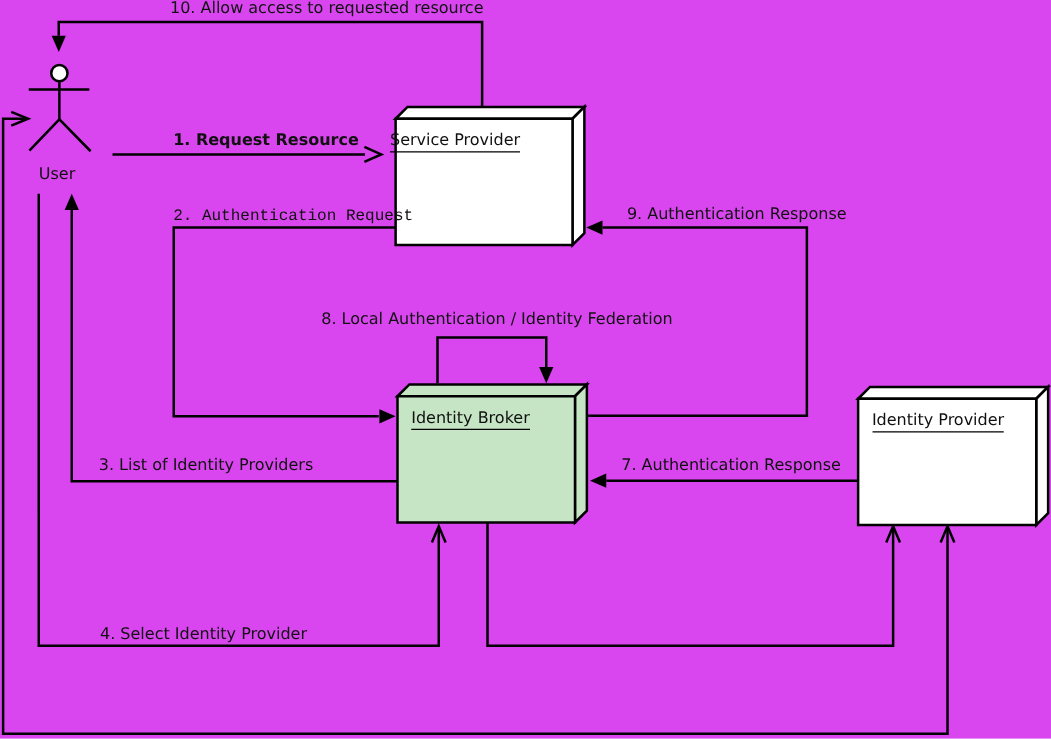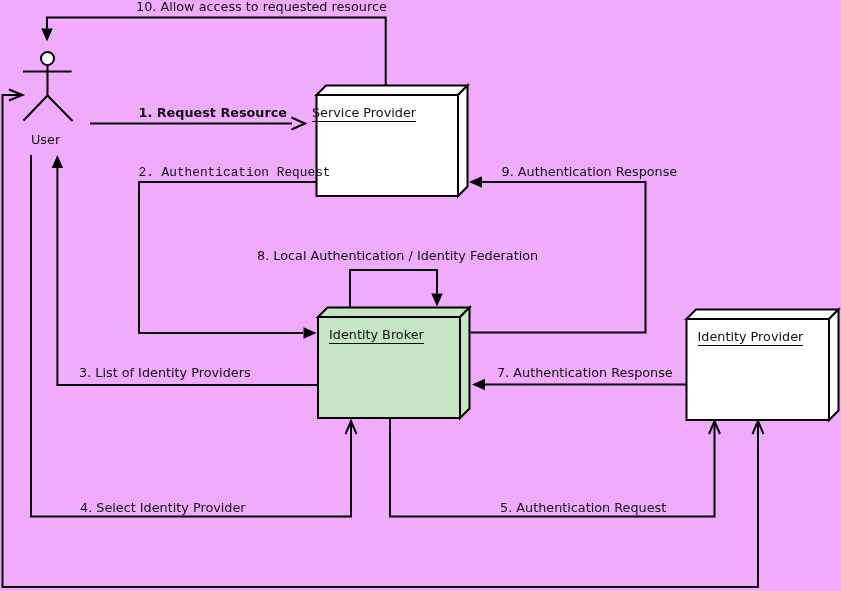--- a/index.html
+++ b/index.html
@@ -1,16 +1,16 @@
 <!DOCTYPE html>
 <html><head>
 <meta charset="utf-8">
 <style>
   html,body{margin:0;padding:0;background:#ffffff;}
-  #canvas{position:relative;width:841px;height:591px;background:#f0abfc;overflow:hidden;
+  #canvas{position:relative;width:841px;height:591px;background:#d946ef;overflow:hidden;
           font-family:"DejaVu Sans",sans-serif;}
   #diagram-svg{position:absolute;left:0;top:0;}
   .flow-label{position:absolute;font-size:12.8px;line-height:1;color:#111111;white-space:pre;}
   .node-title{position:absolute;font-size:12.8px;line-height:1;color:#111111;white-space:pre;
               border-bottom:1.5px solid #000000;padding-bottom:1.5px;}
   .actor-label{position:absolute;font-size:12.8px;line-height:1;color:#111111;white-space:pre;}
 </style>
 </head>
 <body>
 
@@ -96,20 +96,19 @@
   </svg>
 
   <div class="flow-label" style="left:136px;top:1px;">10. Allow access to requested resource</div>
   <div class="flow-label" style="left:138.5px;top:107px;font-weight:bold;">1. Request Resource</div>
   <div class="flow-label" style="left:138.5px;top:167px;font-family:Liberation Mono, monospace;">2. Authentication Request</div>
   <div class="flow-label" style="left:501.5px;top:165.5px;">9. Authentication Response</div>
   <div class="flow-label" style="left:257px;top:250px;">8. Local Authentication / Identity Federation</div>
   <div class="flow-label" style="left:79px;top:367px;">3. List of Identity Providers</div>
   <div class="flow-label" style="left:497px;top:366.5px;">7. Authentication Response</div>
   <div class="flow-label" style="left:80px;top:501.5px;">4. Select Identity Provider</div>
-  <div class="flow-label" style="left:500px;top:501.5px;">5. Authentication Request</div>
 
   <div class="node-title" style="left:312px;top:106.7px;">Service Provider</div>
   <div class="node-title" style="left:329px;top:328.7px;">Identity Broker</div>
   <div class="node-title" style="left:697.5px;top:330.7px;">Identity Provider</div>
 
   <div class="actor-label" style="left:31px;top:134.2px;">User</div>
 </div>
 
 </body></html>

